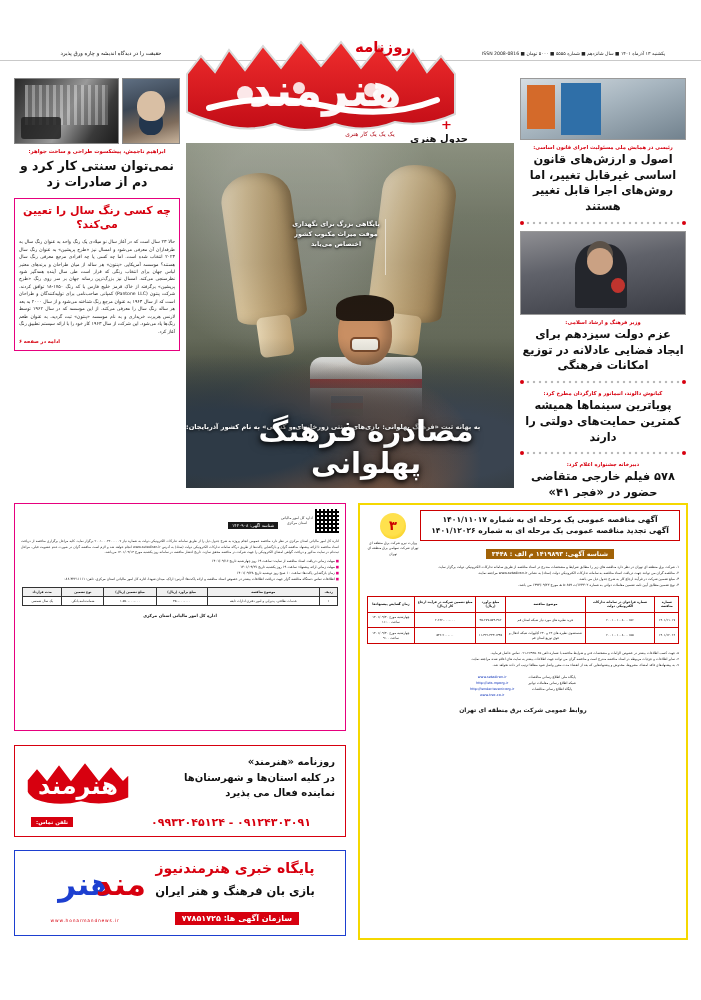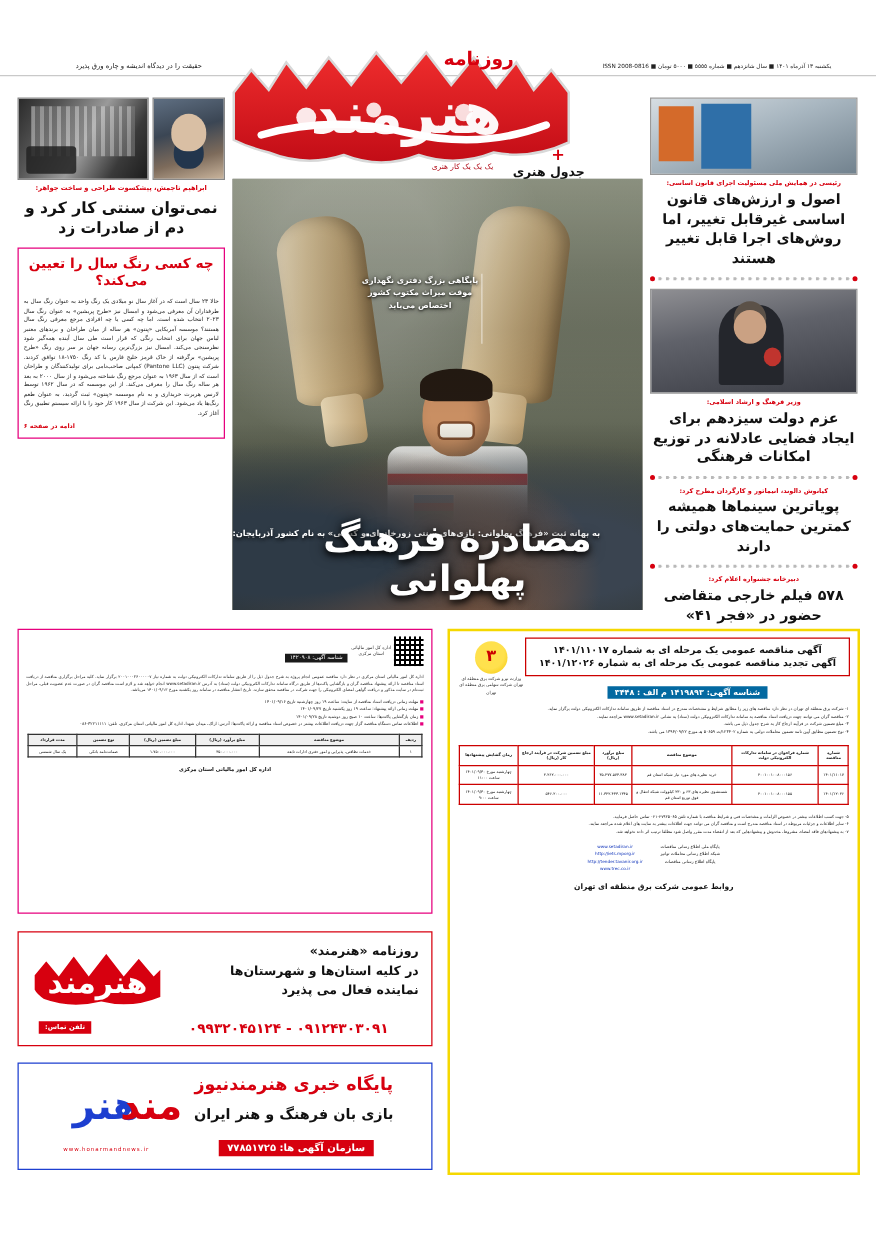--- a/index.html
+++ b/index.html
@@ -284,21 +284,21 @@
   }
   .ar-logo .mark::after{
     content:"٣"; position:absolute; inset:0; display:flex; align-items:center;
     justify-content:center; color:#c00; font-size:13px; font-weight:bold;
   }
   .ar-logo .txt { font-size:3.4px; color:#222; line-height:1.6; margin-top:2px; direction:rtl; }
   .ar-titles { flex:1; }
   .ar-box { border:1px solid #c00; padding:3px 4px; text-align:center; }
   .ar-t { font-size:7.6px; font-weight:bold; color:#111; direction:rtl; line-height:1.5; }
   .ar-sh {
-    margin-top:0; display:inline-block; background:#0369a1; color:#fff;
+    margin-top:0; display:inline-block; background:#a16207; color:#fff;
     font-size:6.4px; font-weight:bold; padding:1px 6px; direction:rtl;
   }
   .ar-list { padding:4px 7px; }
   .ar-list div { font-size:3.4px; direction:rtl; line-height:1.78; color:#111; text-align:justify; }
   table.tr2 { width:96%; margin:4px auto; border-collapse:collapse; direction:rtl; }
   table.tr2 th, table.tr2 td {
     border:.8px solid #c00; font-size:3.2px; padding:2.5px 1px; text-align:center;
     color:#111; line-height:1.5;
   }
   table.tr2 th { font-weight:bold; }
@@ -414,21 +414,21 @@
     <div class="athlete-body"></div>
     <div class="redstripe"></div>
     <div class="flagpatch"></div>
     <div class="athlete-head"></div>
     <div class="athlete-hair"></div>
     <div class="athlete-mouth"></div>
     <div class="hero-crowd"></div>
     <div class="hero-overlay"></div>
 
     <div class="ov-sep"></div>
-    <div class="ov ov-1">پایگاهی بزرگ دفتری نگهداری موقت میراث مکتوب کشور اختصاص می‌یابد</div>
+    <div class="ov ov-1">پایگاهی بزرگ برای نگهداری موقت میراث مکتوب کشور اختصاص می‌یابد</div>
 
     <div class="mainhead-kicker">به بهانه ثبت «فرهنگ پهلوانی: بازی‌های سنتی زورخانه‌ای و کشتی» به نام کشور آذربایجان:</div>
     <div class="mainhead">مصادره فرهنگ پهلوانی</div>
   </div>
 
   <div class="rcol">
     <div class="rphoto-top"></div>
     <div class="rkicker">رئیسی در همایش ملی مسئولیت اجرای قانون اساسی:</div>
     <div class="rhead">اصول و ارزش‌های قانون اساسی غیرقابل تغییر، اما روش‌های اجرا قابل تغییر هستند</div>
     <div class="dotsep"></div>

